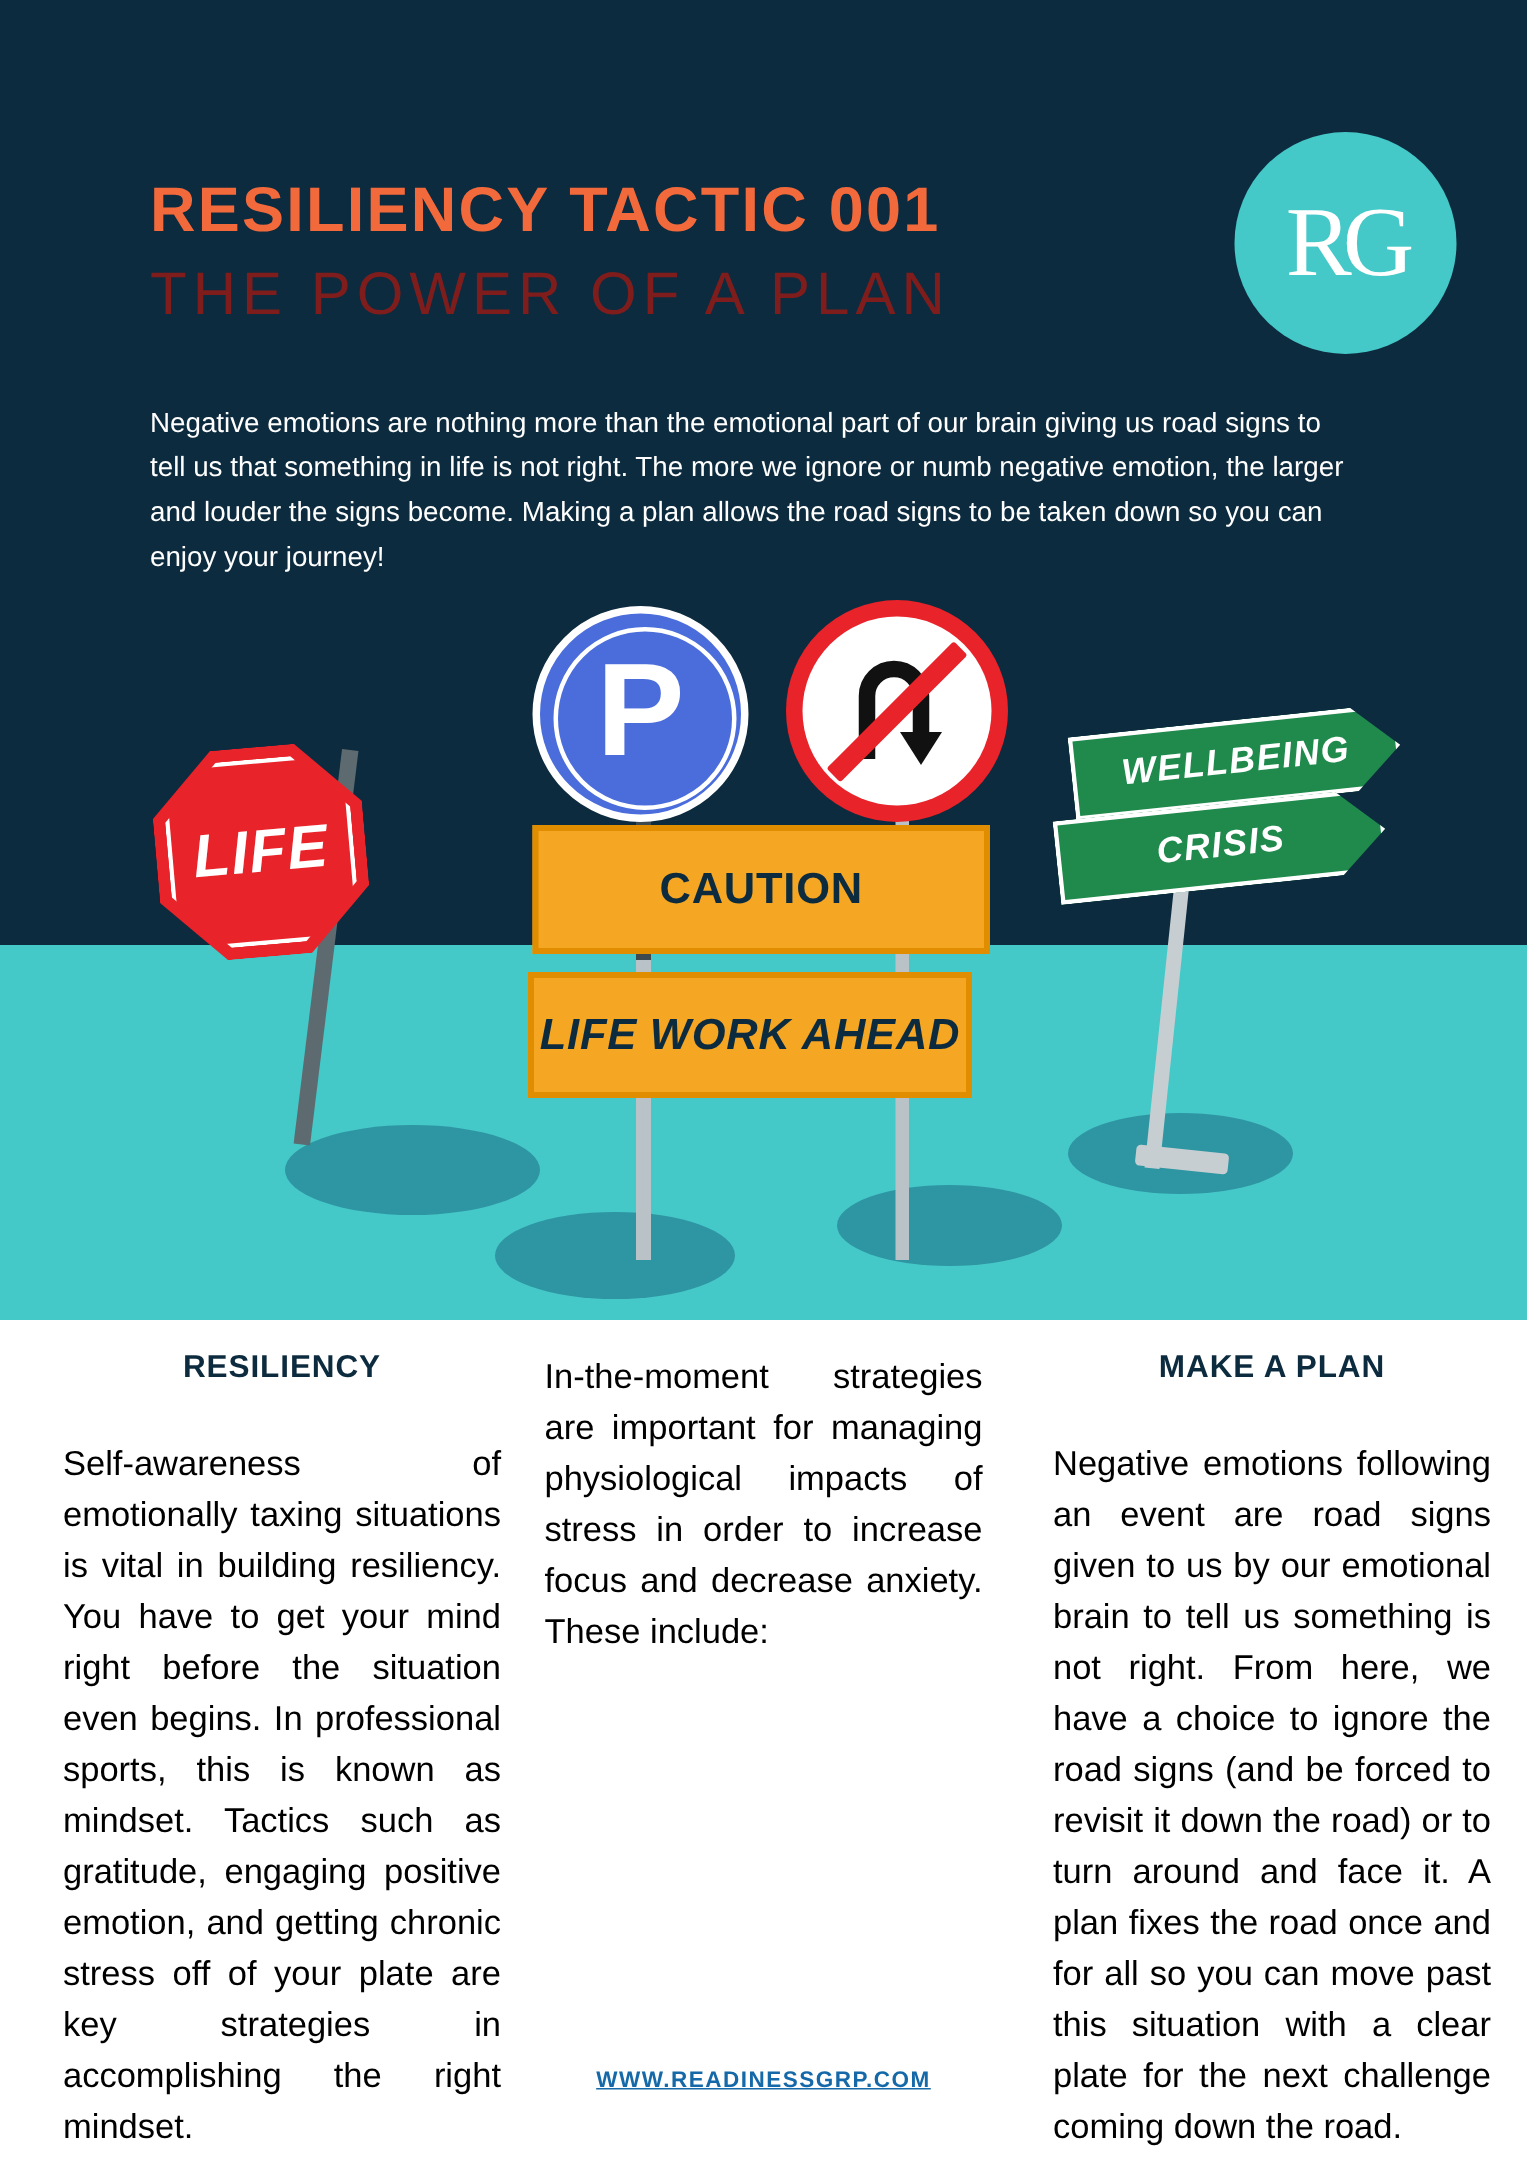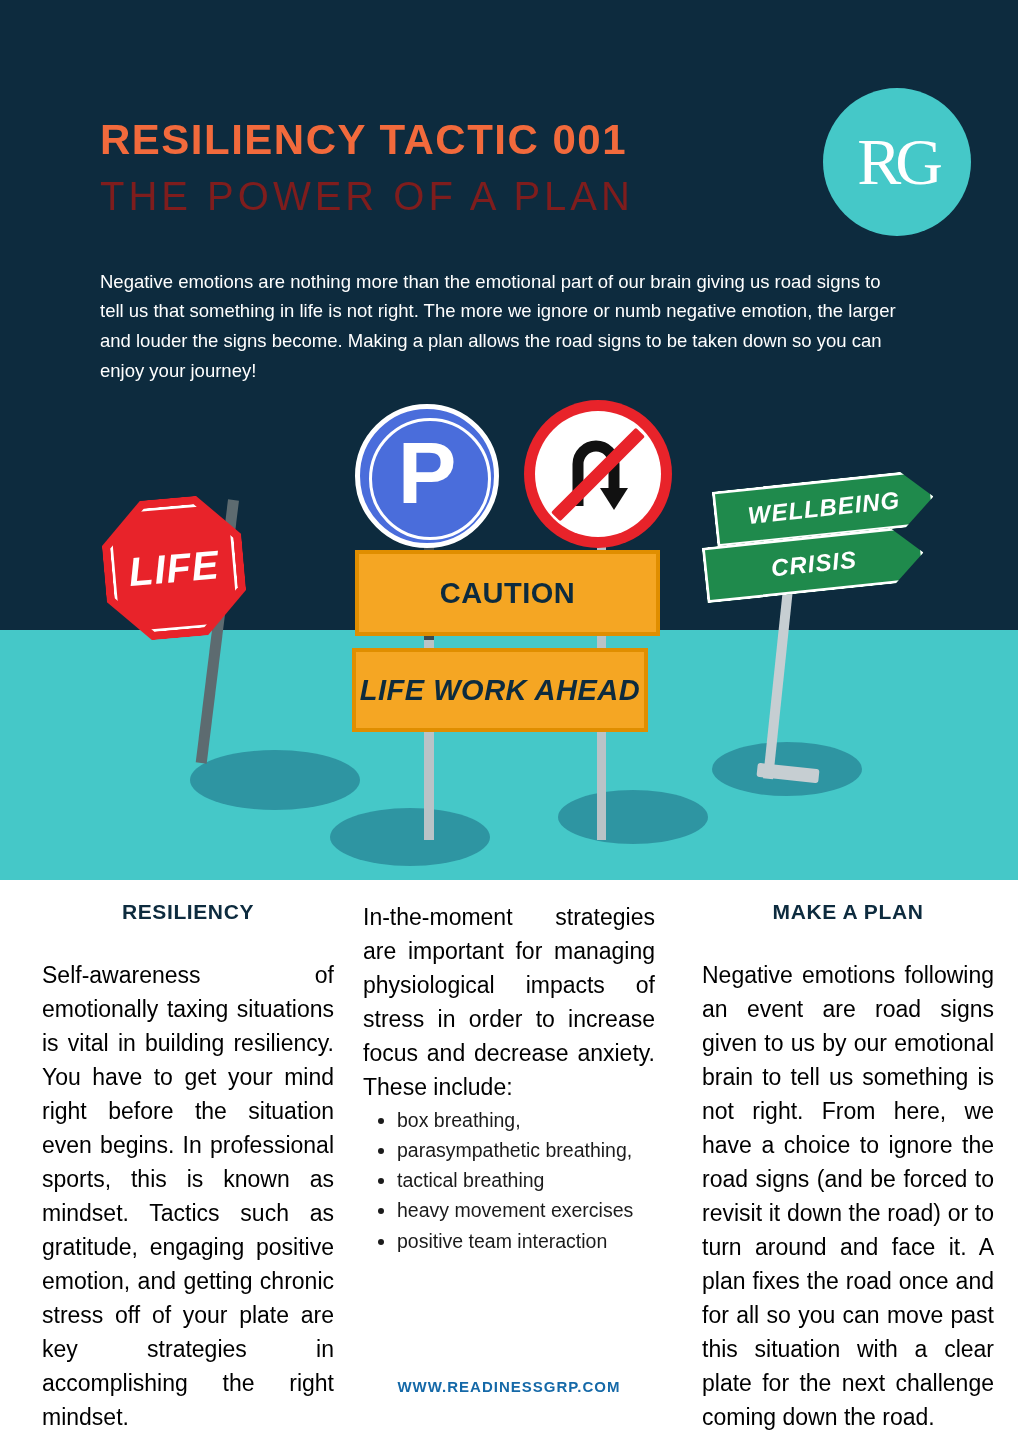--- a/index.html
+++ b/index.html
@@ -320,20 +320,21 @@
 
   .footer {
     position: absolute;
     left: 0; top: 1378px;
     width: 1018px;
     text-align: center;
     font-size: 15px;
     font-weight: bold;
     letter-spacing: 1px;
     color: #1569a8;
+    text-decoration: underline;
   }
 </style>
 </head>
 <body>
 
 <div class="page">
 
   <div class="hero"></div>
   <div class="ground"></div>
   <div class="white-strip"></div>
@@ -387,27 +388,20 @@
 
   <div class="cols">
 
     <div class="col col1">
       <h3 class="col-head">RESILIENCY</h3>
       <p class="col-body">Self-awareness of emotionally taxing situations is vital in building resiliency. You have to get your mind right before the situation even begins. In professional sports, this is known as mindset.  Tactics such as gratitude, engaging positive emotion, and getting chronic stress off of your plate are key strategies in accomplishing the right mindset.</p>
     </div>
 
     <div class="col col2">
       <p class="col-body">In-the-moment strategies are important for managing physiological impacts of stress in order to increase focus and decrease anxiety. These include:</p>
-      <ul class="bullets">
-        <li>box breathing,</li>
-        <li>parasympathetic breathing,</li>
-        <li>tactical breathing</li>
-        <li>heavy movement exercises</li>
-        <li>positive team interaction</li>
-      </ul>
     </div>
 
     <div class="col col3">
       <h3 class="col-head">MAKE A PLAN</h3>
       <p class="col-body">Negative emotions following an event are road signs given to us by our emotional brain to tell us something is not right. From here, we have a choice to ignore the road signs (and be forced to revisit it down the road) or to turn around and face it. A plan fixes the road once and for all so you can move past this situation with a clear plate for the next challenge coming down the road.</p>
     </div>
   </div>
 
   <div class="footer">WWW.READINESSGRP.COM</div>
 

